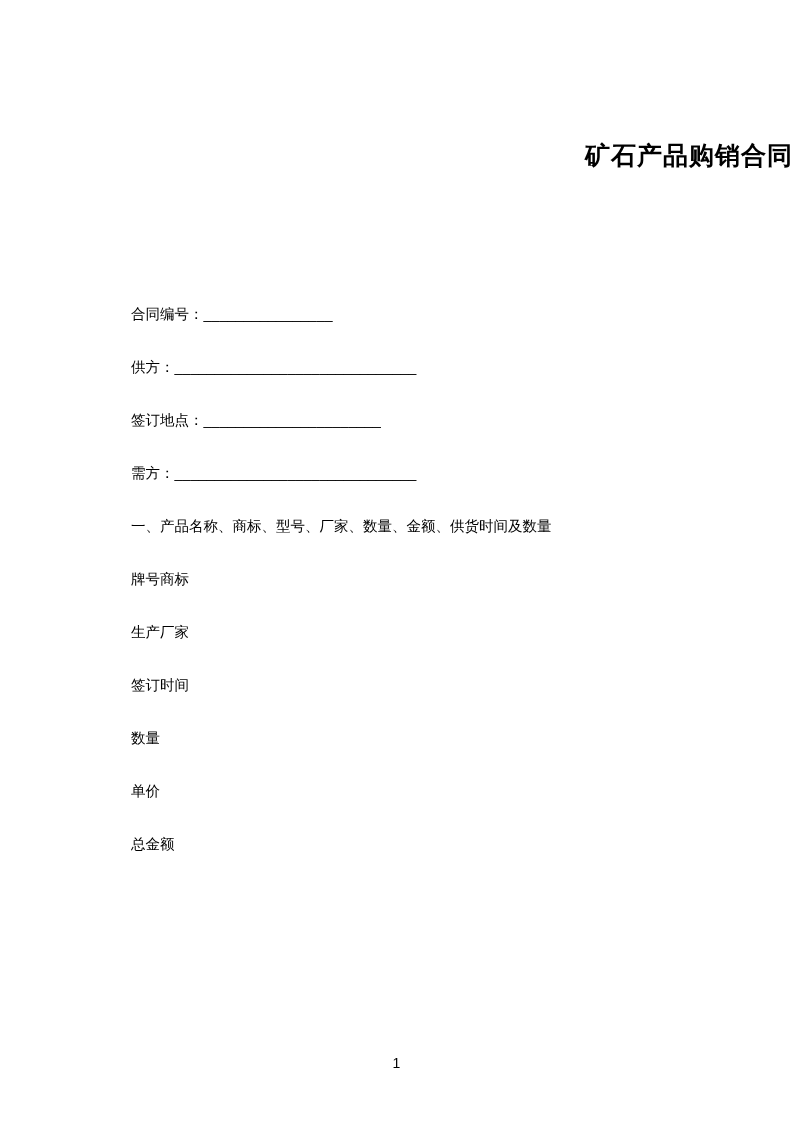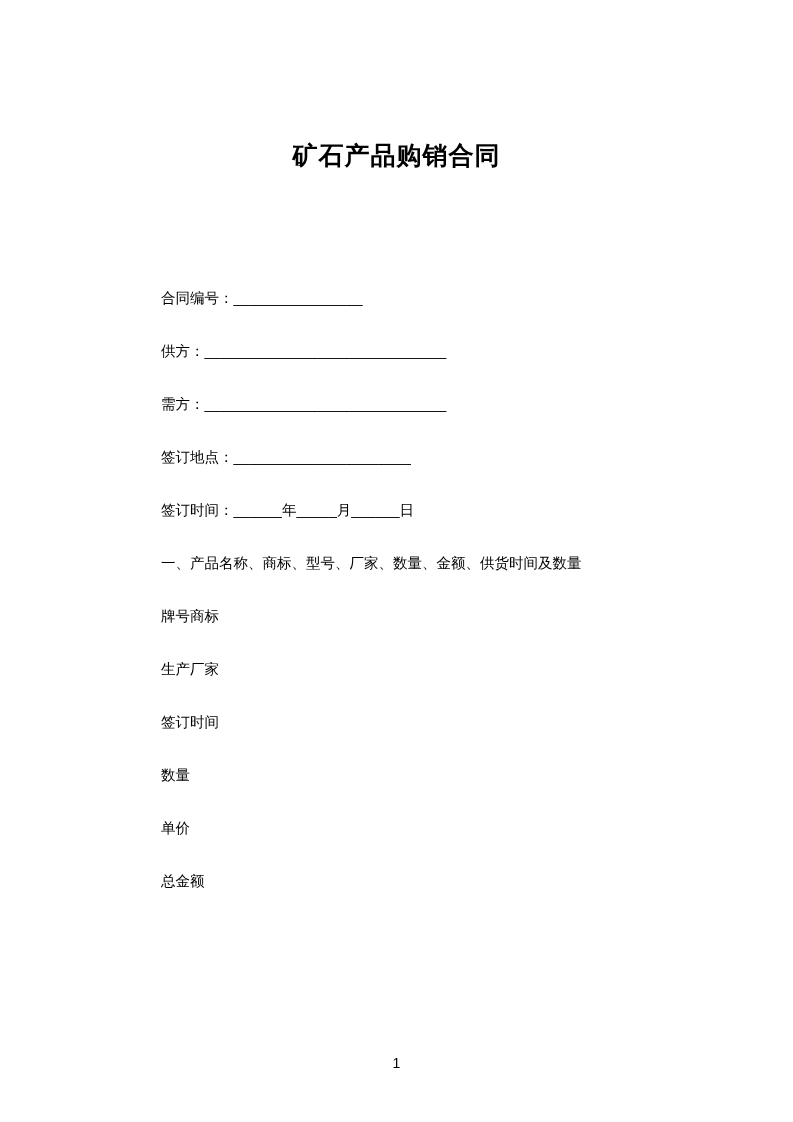--- a/index.html
+++ b/index.html
@@ -18,32 +18,31 @@
     margin: 0 auto;
     background: #ffffff;
     overflow: hidden;
     box-sizing: border-box;
   }
   .doc-title {
     position: absolute;
     top: 138px;
     left: 0;
     width: 793px;
-    text-align: center;
+    text-align: right;
     font-size: 25px;
     font-weight: bold;
     letter-spacing: 1px;
     line-height: 34px;
   }
   .body-block {
     position: absolute;
-    top: 288px;
+    top: 304px;
     left: 131px;
     width: 540px;
-    margin-left: 30px;
   }
   .line {
     font-size: 14.5px;
     line-height: 21px;
     margin-bottom: 32px;
     white-space: pre;
   }
   .line:last-child {
     margin-bottom: 0;
     font-family: Liberation Serif, serif;
@@ -61,23 +60,22 @@
 <body>
 
 <div class="page">
 
   <div class="doc-title">矿石产品购销合同</div>
 
   <div class="body-block">
 
     <div class="line">合同编号：________________</div>
     <div class="line">供方：______________________________</div>
+    <div class="line">签订地点：______________________</div>
     <div class="line">需方：______________________________</div>
-    <div class="line">签订地点：______________________</div>
-    <div class="line">签订时间：______年_____月______日</div>
 
     <div class="line">一、产品名称、商标、型号、厂家、数量、金额、供货时间及数量</div>
 
     <div class="line">牌号商标</div>
     <div class="line">生产厂家</div>
     <div class="line">签订时间</div>
     <div class="line">数量</div>
     <div class="line">单价</div>
     <div class="line">总金额</div>
 

